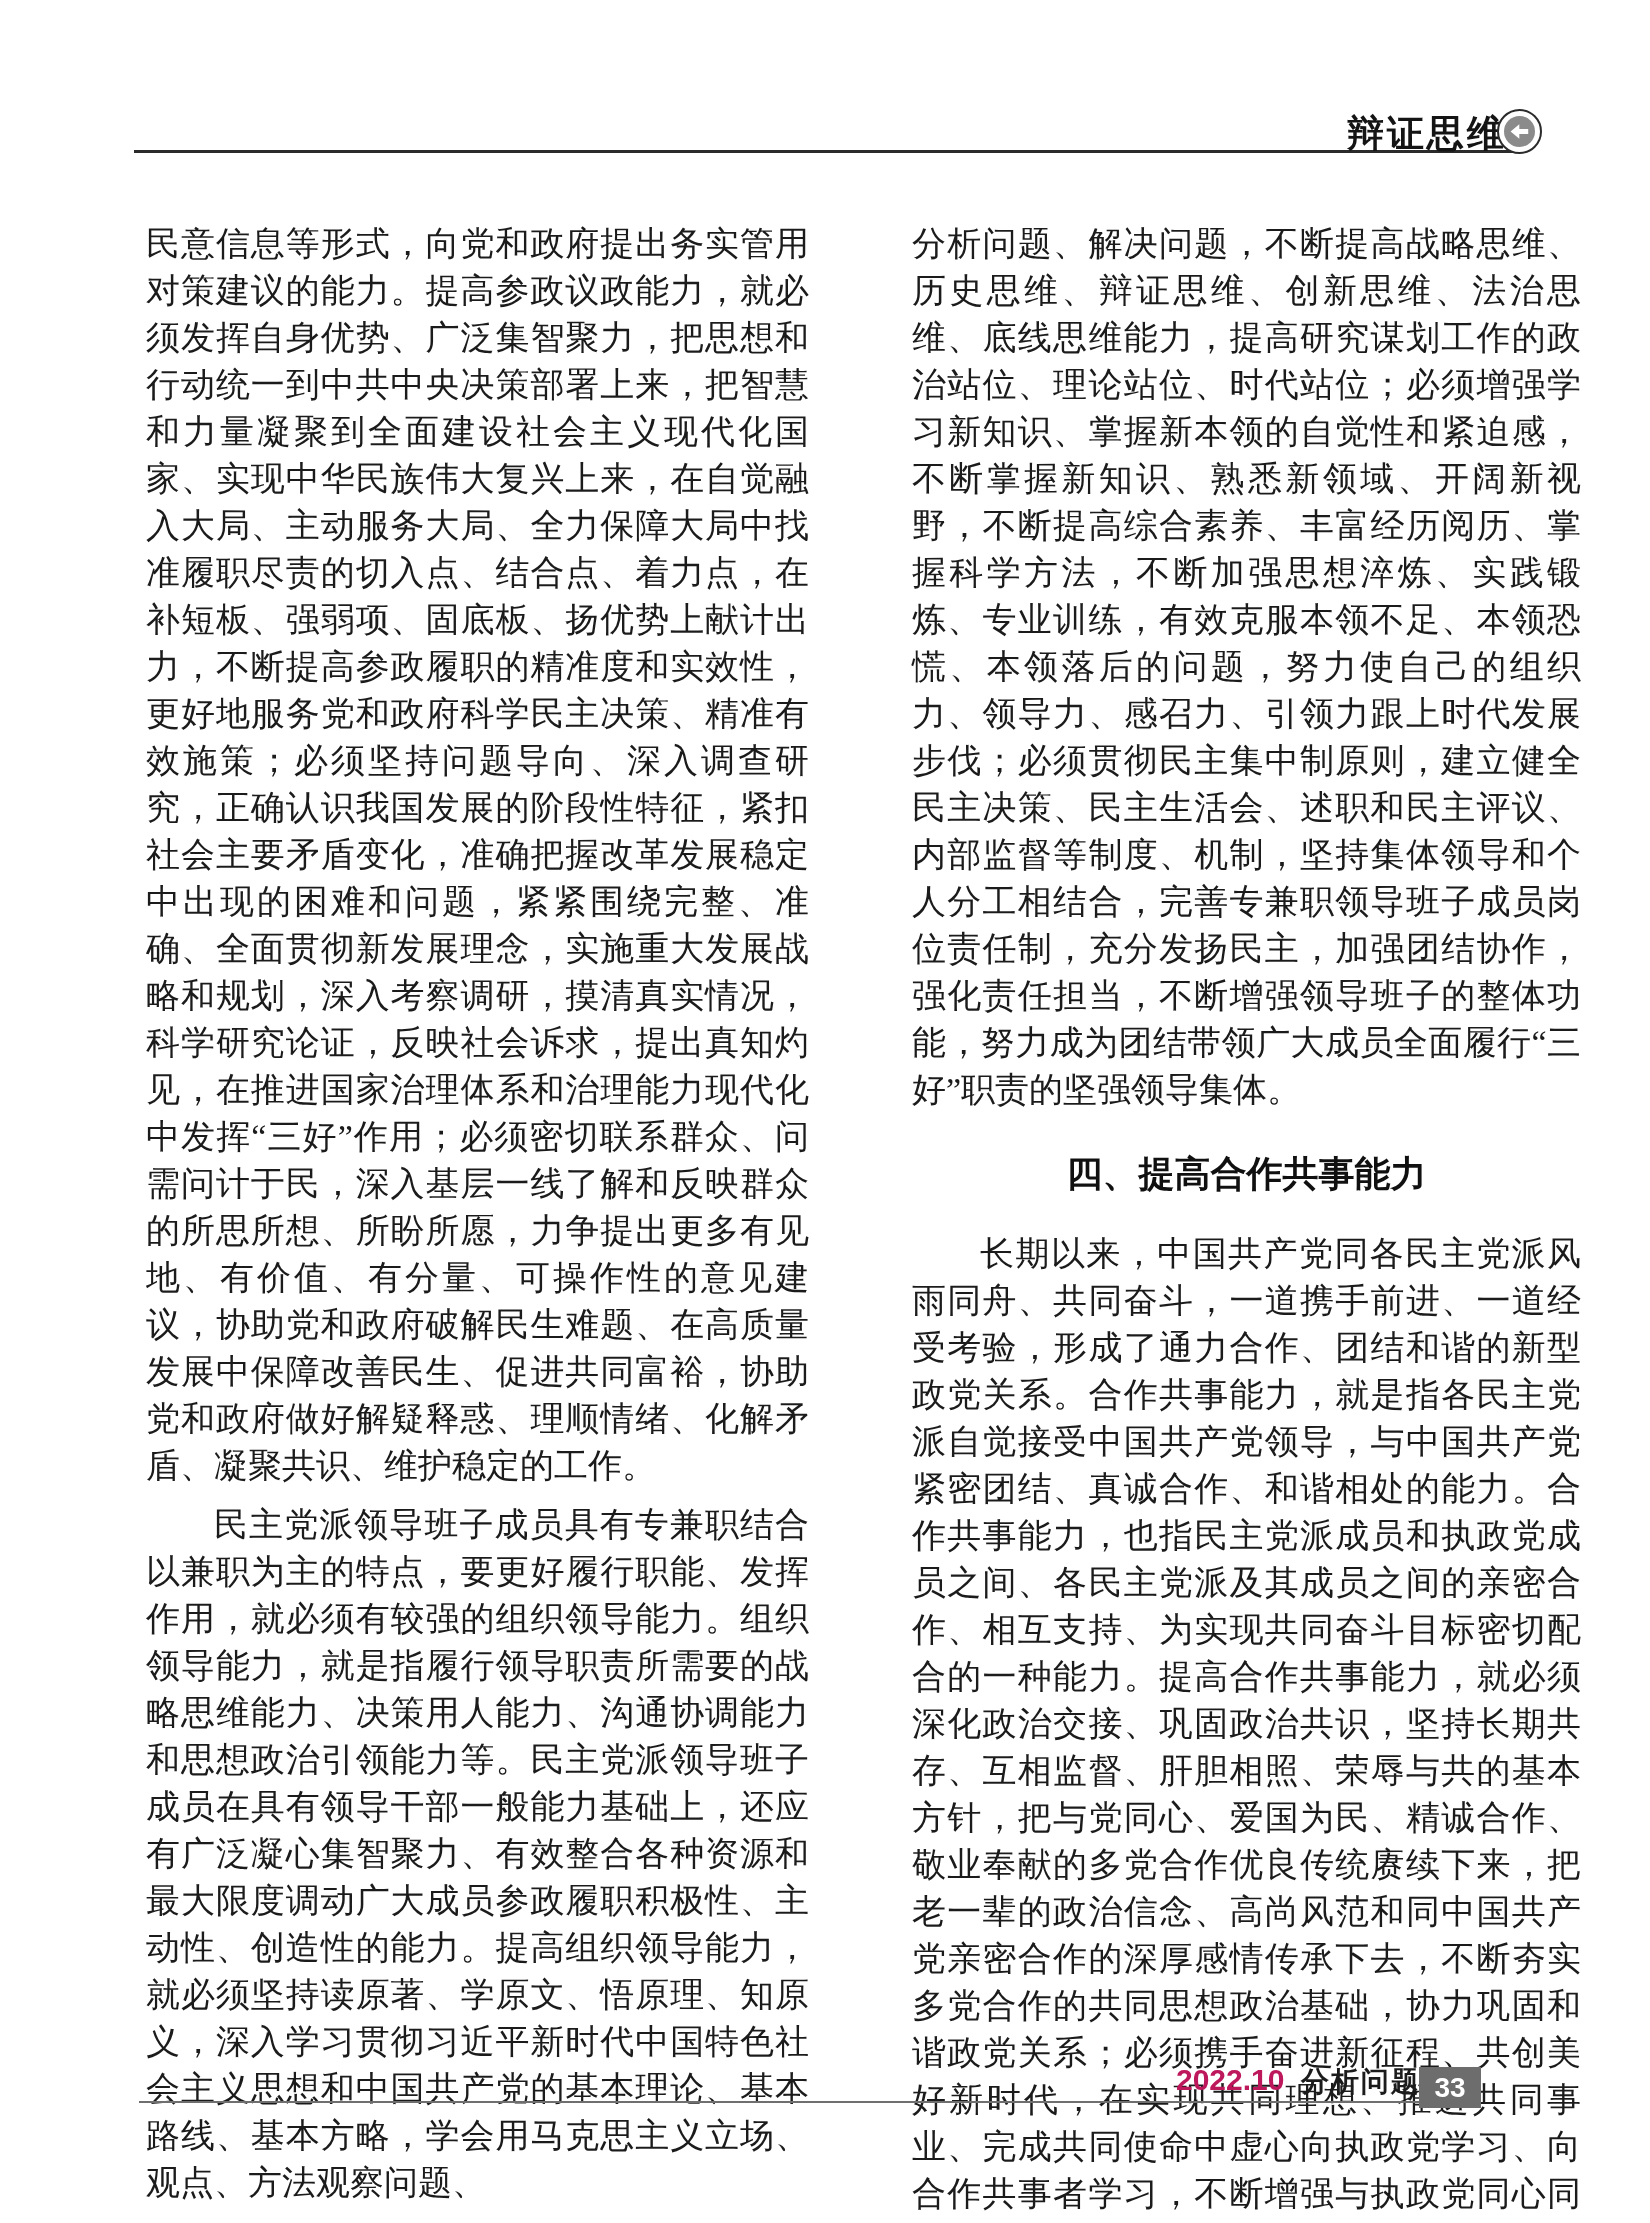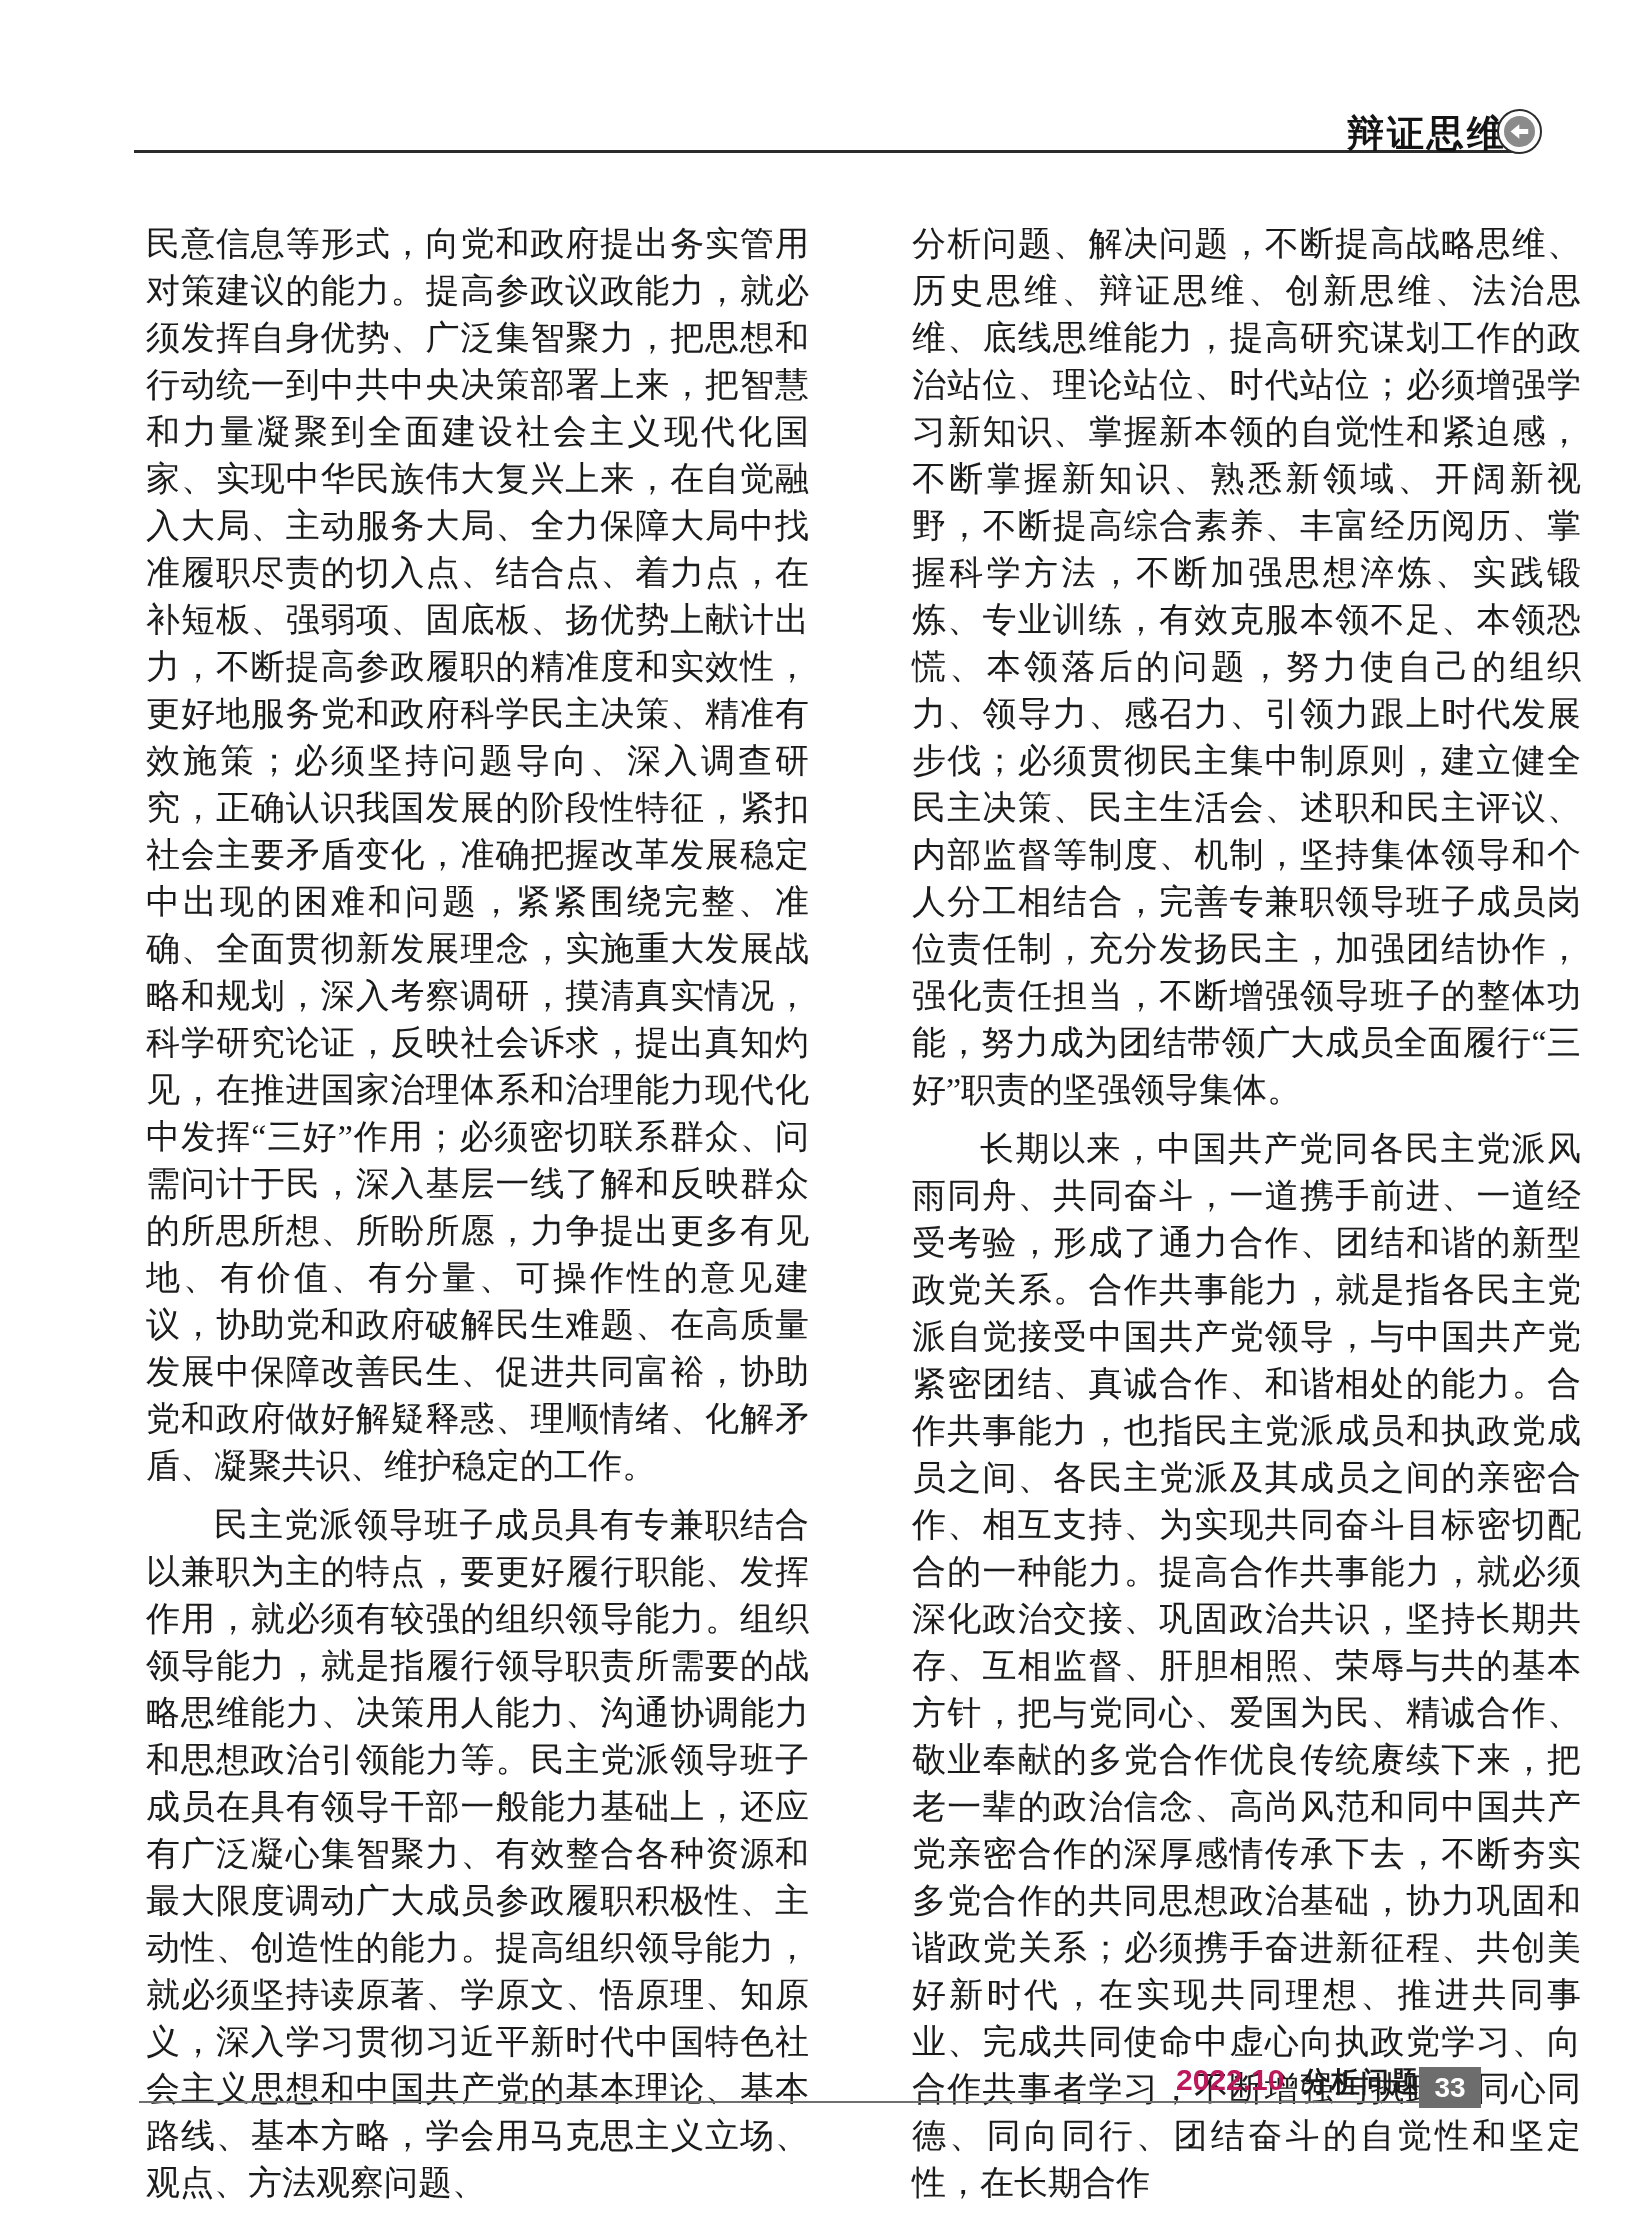--- a/index.html
+++ b/index.html
@@ -89,20 +89,21 @@
       <path d="M25 13.4 H15.8 V8.6 L6.8 16 L15.8 23.4 V18.6 H25 Z" fill="#ffffff"></path>
     </svg>
   </div>
 
   <section class="col left">
       <p class="para">民意信息等形式，向党和政府提出务实管用对策建议的能力。提高参政议政能力，就必须发挥自身优势、广泛集智聚力，把思想和行动统一到中共中央决策部署上来，把智慧和力量凝聚到全面建设社会主义现代化国家、实现中华民族伟大复兴上来，在自觉融入大局、主动服务大局、全力保障大局中找准履职尽责的切入点、结合点、着力点，在补短板、强弱项、固底板、扬优势上献计出力，不断提高参政履职的精准度和实效性，更好地服务党和政府科学民主决策、精准有效施策；必须坚持问题导向、深入调查研究，正确认识我国发展的阶段性特征，紧扣社会主要矛盾变化，准确把握改革发展稳定中出现的困难和问题，紧紧围绕完整、准确、全面贯彻新发展理念，实施重大发展战略和规划，深入考察调研，摸清真实情况，科学研究论证，反映社会诉求，提出真知灼见，在推进国家治理体系和治理能力现代化中发挥“三好”作用；必须密切联系群众、问需问计于民，深入基层一线了解和反映群众的所思所想、所盼所愿，力争提出更多有见地、有价值、有分量、可操作性的意见建议，协助党和政府破解民生难题、在高质量发展中保障改善民生、促进共同富裕，协助党和政府做好解疑释惑、理顺情绪、化解矛盾、凝聚共识、维护稳定的工作。</p>
       <p class="para indent">民主党派领导班子成员具有专兼职结合以兼职为主的特点，要更好履行职能、发挥作用，就必须有较强的组织领导能力。组织领导能力，就是指履行领导职责所需要的战略思维能力、决策用人能力、沟通协调能力和思想政治引领能力等。民主党派领导班子成员在具有领导干部一般能力基础上，还应有广泛凝心集智聚力、有效整合各种资源和最大限度调动广大成员参政履职积极性、主动性、创造性的能力。提高组织领导能力，就必须坚持读原著、学原文、悟原理、知原义，深入学习贯彻习近平新时代中国特色社会主义思想和中国共产党的基本理论、基本路线、基本方略，学会用马克思主义立场、观点、方法观察问题、</p>
     </section>
   <section class="col right">
       <p class="para">分析问题、解决问题，不断提高战略思维、历史思维、辩证思维、创新思维、法治思维、底线思维能力，提高研究谋划工作的政治站位、理论站位、时代站位；必须增强学习新知识、掌握新本领的自觉性和紧迫感，不断掌握新知识、熟悉新领域、开阔新视野，不断提高综合素养、丰富经历阅历、掌握科学方法，不断加强思想淬炼、实践锻炼、专业训练，有效克服本领不足、本领恐慌、本领落后的问题，努力使自己的组织力、领导力、感召力、引领力跟上时代发展步伐；必须贯彻民主集中制原则，建立健全民主决策、民主生活会、述职和民主评议、内部监督等制度、机制，坚持集体领导和个人分工相结合，完善专兼职领导班子成员岗位责任制，充分发扬民主，加强团结协作，强化责任担当，不断增强领导班子的整体功能，努力成为团结带领广大成员全面履行“三好”职责的坚强领导集体。</p>
+      <h3 class="col-heading">四、提高合作共事能力</h3>
       <p class="para indent">长期以来，中国共产党同各民主党派风雨同舟、共同奋斗，一道携手前进、一道经受考验，形成了通力合作、团结和谐的新型政党关系。合作共事能力，就是指各民主党派自觉接受中国共产党领导，与中国共产党紧密团结、真诚合作、和谐相处的能力。合作共事能力，也指民主党派成员和执政党成员之间、各民主党派及其成员之间的亲密合作、相互支持、为实现共同奋斗目标密切配合的一种能力。提高合作共事能力，就必须深化政治交接、巩固政治共识，坚持长期共存、互相监督、肝胆相照、荣辱与共的基本方针，把与党同心、爱国为民、精诚合作、敬业奉献的多党合作优良传统赓续下来，把老一辈的政治信念、高尚风范和同中国共产党亲密合作的深厚感情传承下去，不断夯实多党合作的共同思想政治基础，协力巩固和谐政党关系；必须携手奋进新征程、共创美好新时代，在实现共同理想、推进共同事业、完成共同使命中虚心向执政党学习、向合作共事者学习，不断增强与执政党同心同德、同向同行、团结奋斗的自觉性和坚定性，在长期合作</p>
     </section>
 
   <div class="footer-rule"></div>
   <div class="footer-issue">2022.10</div>
   <div class="footer-journal">分析问题</div>
   <div class="footer-pagebox">33</div>
 
 </div>
 

